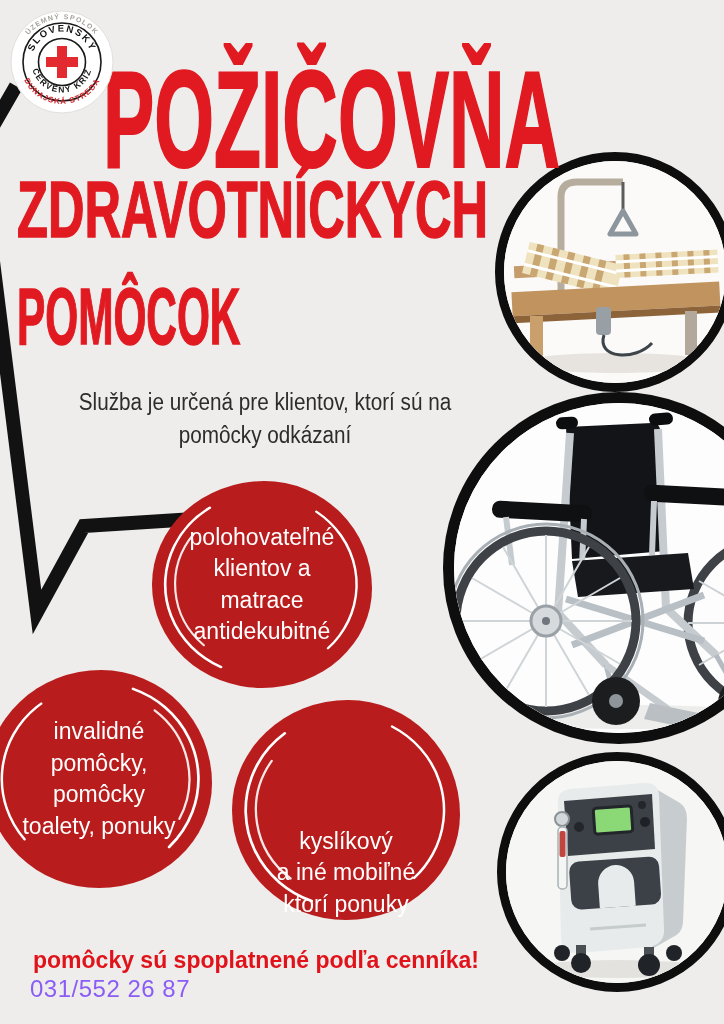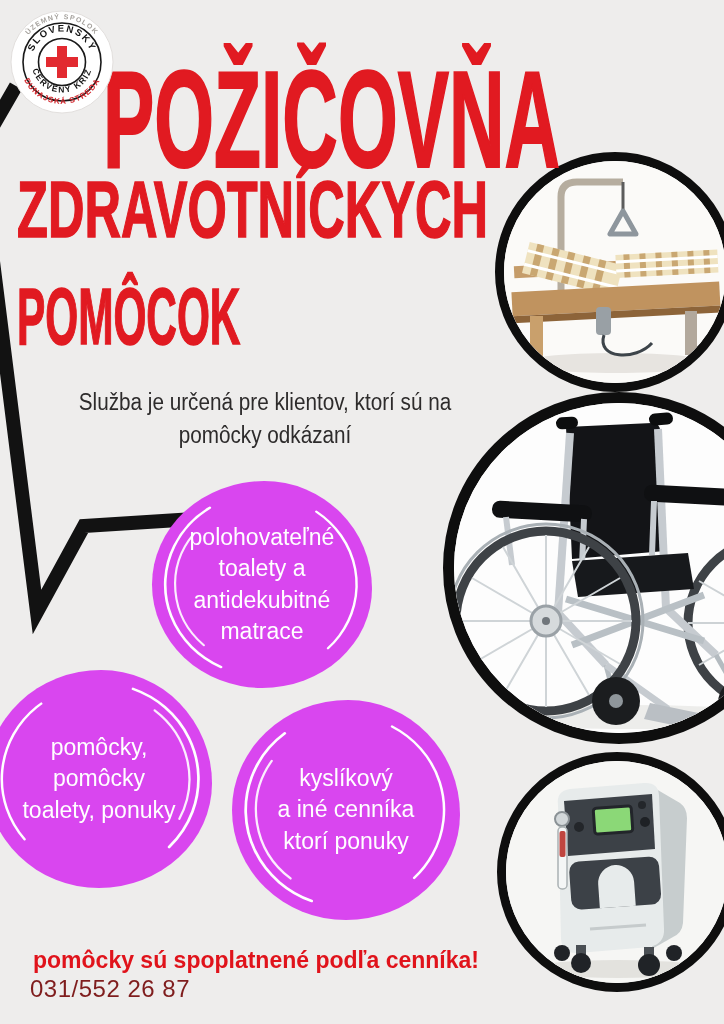--- a/index.html
+++ b/index.html
@@ -30,38 +30,38 @@
   .photo-circle{
     position:absolute;border-radius:50%;overflow:hidden;z-index:2;
     box-sizing:border-box;border:9px solid #0e0e0e;background:#fcfcfb;
   }
   .ph-bed{left:495px;top:152px;width:240px;height:240px;}
   .ph-chair{left:443px;top:392px;width:352px;height:352px;border-width:11px;}
   .ph-oxy{left:497px;top:752px;width:240px;height:240px;}
   .photo-circle svg{display:block;width:100%;height:100%;}
   
   .bubble{
-    position:absolute;z-index:3;background:#d946ef;color:#fff;
+    position:absolute;z-index:3;background:#b91c1c;color:#fff;
     border-radius:51% 49% 50% 50% / 50% 52% 48% 50%;
     display:flex;flex-direction:column;align-items:center;justify-content:center;
     text-align:center;font-size:23px;line-height:31.5px;
   }
   .b1{left:152px;top:481px;width:220px;height:207px;}
   .b2{left:-14px;top:670px;width:226px;height:218px;}
-  .b3{left:232px;top:700px;width:228px;height:220px;}
+  .b3{left:232px;top:700px;width:228px;height:220px;justify-content:flex-end;}
   .scribble{position:absolute;left:0;top:0;width:100%;height:100%;pointer-events:none;}
   .bubble-text{position:relative;}
   
   .footer-notice{
     position:absolute;left:33px;top:946px;z-index:4;white-space:nowrap;
     color:#e0131b;font-weight:bold;font-size:23px;line-height:28px;
   }
   .footer-phone{
     position:absolute;left:30px;top:974px;z-index:4;white-space:nowrap;
-    color:#7f1d1d;font-size:24px;line-height:30px;letter-spacing:0.5px;
+    color:#8b5cf6;font-size:24px;line-height:30px;letter-spacing:0.5px;
   }
 </style>
 </head>
 <body>
 
 <div class="poster">
 
   <svg class="ekg" width="724" height="1024" viewBox="0 0 724 1024">
     <polyline points="16,86 -21,150 37,612 84,526 210,518" fill="none" stroke="#121212" stroke-width="14" stroke-linejoin="miter"></polyline>
   </svg>
@@ -224,52 +224,53 @@
   <div class="bubble b1">
     <svg class="scribble" viewBox="0 0 200 200" preserveAspectRatio="none">
       <g fill="none" stroke="#ffffff" stroke-linecap="round">
         <circle cx="100" cy="100" r="88" pathLength="100" stroke-width="2.4" stroke-dasharray="34 66" transform="rotate(115 100 100)"></circle>
         <circle cx="100" cy="100" r="79" pathLength="100" stroke-width="2" stroke-dasharray="24 76" transform="rotate(132 100 100)" opacity="0.9"></circle>
         <circle cx="100" cy="100" r="86" pathLength="100" stroke-width="2.2" stroke-dasharray="28 72" transform="rotate(-55 100 100)"></circle>
       </g>
     </svg>
     <div class="bubble-text">
       <div>polohovateľné</div>
-      <div>toalety a</div>
+      <div>klientov a</div>
+      <div>matrace</div>
       <div>antidekubitné</div>
-      <div>matrace</div>
     </div>
   </div>
 
   <div class="bubble b2">
     <svg class="scribble" viewBox="0 0 200 200" preserveAspectRatio="none">
       <g fill="none" stroke="#ffffff" stroke-linecap="round">
         <circle cx="100" cy="100" r="88" pathLength="100" stroke-width="2.4" stroke-dasharray="32 68" transform="rotate(-70 100 100)"></circle>
         <circle cx="100" cy="100" r="80" pathLength="100" stroke-width="2" stroke-dasharray="22 78" transform="rotate(-52 100 100)" opacity="0.9"></circle>
         <circle cx="100" cy="100" r="86" pathLength="100" stroke-width="2.2" stroke-dasharray="26 74" transform="rotate(140 100 100)"></circle>
       </g>
     </svg>
     <div class="bubble-text">
+      <div>invalidné</div>
       <div>pomôcky,</div>
       <div>pomôcky</div>
       <div>toalety, ponuky</div>
     </div>
   </div>
 
   <div class="bubble b3">
     <svg class="scribble" viewBox="0 0 200 200" preserveAspectRatio="none">
       <g fill="none" stroke="#ffffff" stroke-linecap="round">
         <circle cx="100" cy="100" r="88" pathLength="100" stroke-width="2.4" stroke-dasharray="34 66" transform="rotate(110 100 100)"></circle>
         <circle cx="100" cy="100" r="79" pathLength="100" stroke-width="2" stroke-dasharray="24 76" transform="rotate(128 100 100)" opacity="0.9"></circle>
         <circle cx="100" cy="100" r="86" pathLength="100" stroke-width="2.2" stroke-dasharray="30 70" transform="rotate(-62 100 100)"></circle>
       </g>
     </svg>
     <div class="bubble-text">
       <div>kyslíkový</div>
-      <div>a iné cenníka</div>
+      <div>a iné mobiľné</div>
       <div>ktorí ponuky</div>
     </div>
   </div>
 
   <div class="footer-notice">pomôcky sú spoplatnené podľa cenníka!</div>
   <div class="footer-phone">031/552 26 87</div>
 
 </div>
 
 </body></html>

